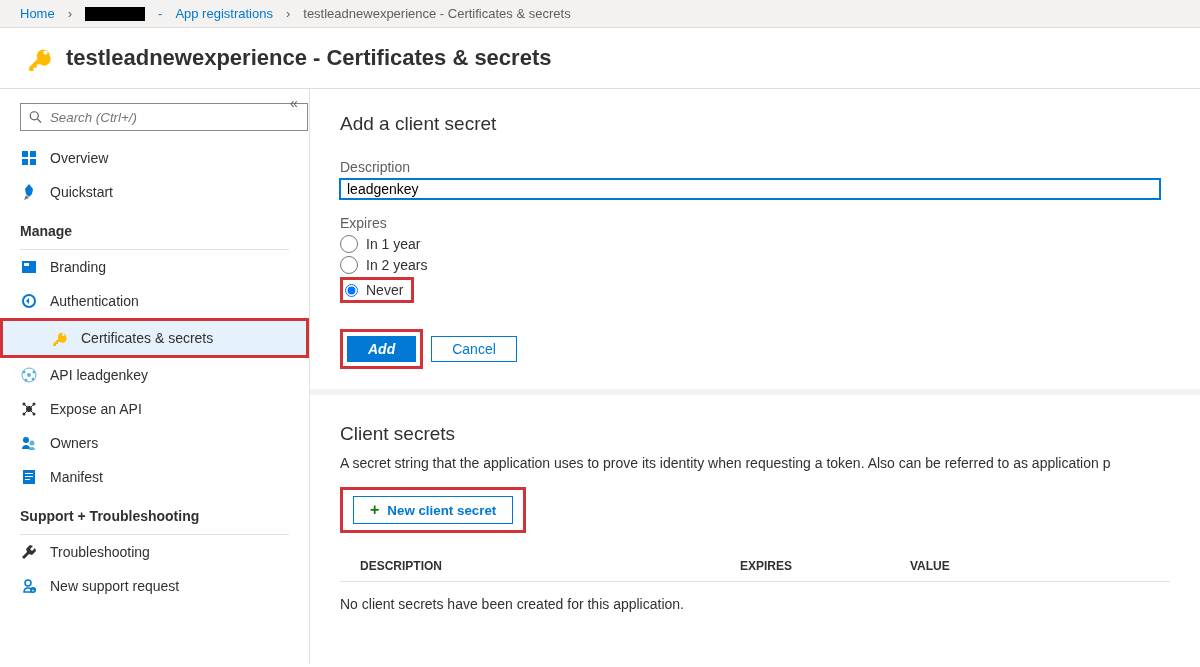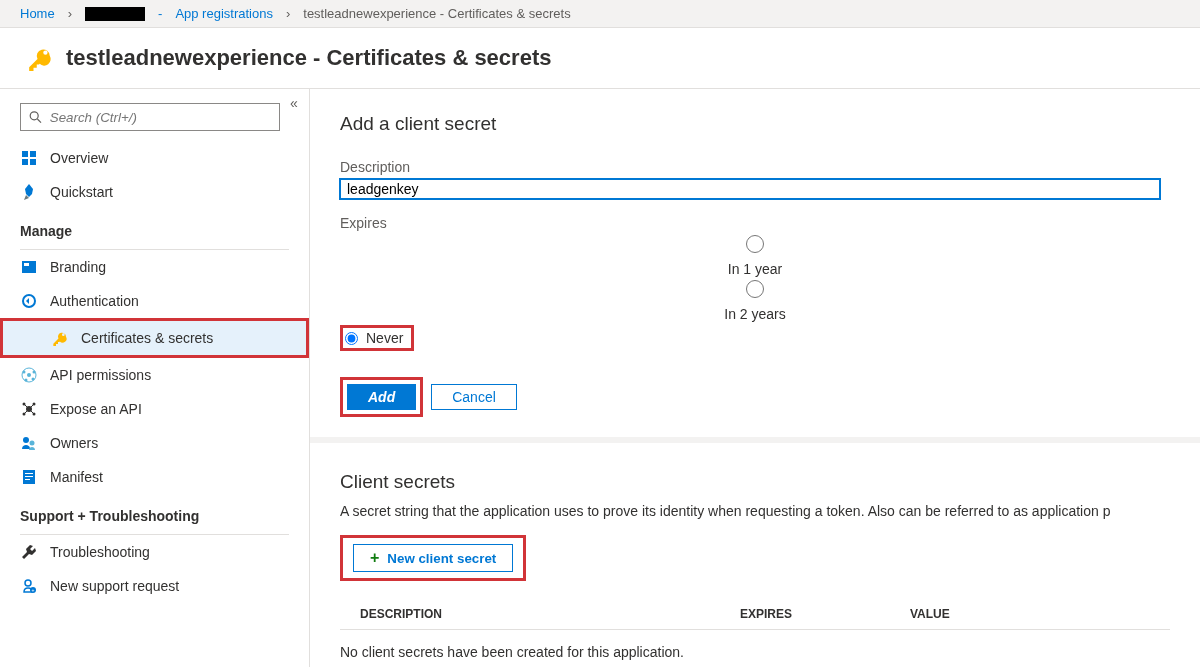--- a/index.html
+++ b/index.html
@@ -71,21 +71,21 @@
       position: absolute;
       left: 290px;
       top: 6px;
       color: #605e5c;
       font-size: 14px;
     }
     .search-wrap {
       padding: 4px 20px 10px 20px;
     }
     .search-box {
-      width: 260px;
+      width: 288px;
       height: 28px;
       border: 1px solid #8a8886;
       display: flex;
       align-items: center;
       padding: 0 8px;
       gap: 8px;
     }
     .search-box input {
       border: none;
       outline: none;
@@ -152,21 +152,20 @@
       font-size: 14px;
     }
     .radio-group {
       margin-top: 16px;
     }
     .radio-row {
       display: flex;
       align-items: center;
       gap: 8px;
       margin: 3px 0;
-      flex-direction: column;
     }
     .radio-row input[type="radio"] {
       width: 18px;
       height: 18px;
       accent-color: #0078d4;
     }
     .radio-highlight {
       display: inline-flex;
       align-items: center;
       gap: 8px;
@@ -339,21 +338,21 @@
       <span class="icon-wrap">
           <svg width="16" height="16" viewBox="0 0 16 16">
             <circle cx="8" cy="8" r="7" fill="none" stroke="#59b4d9" stroke-width="1"></circle>
             <circle cx="8" cy="8" r="2" fill="#59b4d9"></circle>
             <circle cx="3" cy="5" r="1.5" fill="#59b4d9"></circle>
             <circle cx="13" cy="5" r="1.5" fill="#59b4d9"></circle>
             <circle cx="5" cy="13" r="1.5" fill="#59b4d9"></circle>
             <circle cx="12" cy="12" r="1.5" fill="#59b4d9"></circle>
           </svg>
         </span>
-      <span>API permissions</span>
+      <span>API leadgenkey</span>
     </div>
     <div class="nav-item">
       <span class="icon-wrap">
           <svg width="16" height="16" viewBox="0 0 16 16">
             <circle cx="8" cy="8" r="3" fill="#323130"></circle>
             <circle cx="3" cy="3" r="1.5" fill="#323130"></circle>
             <circle cx="13" cy="3" r="1.5" fill="#323130"></circle>
             <circle cx="3" cy="13" r="1.5" fill="#323130"></circle>
             <circle cx="13" cy="13" r="1.5" fill="#323130"></circle>
             <line x1="4" y1="4" x2="7" y2="7" stroke="#323130"></line>

